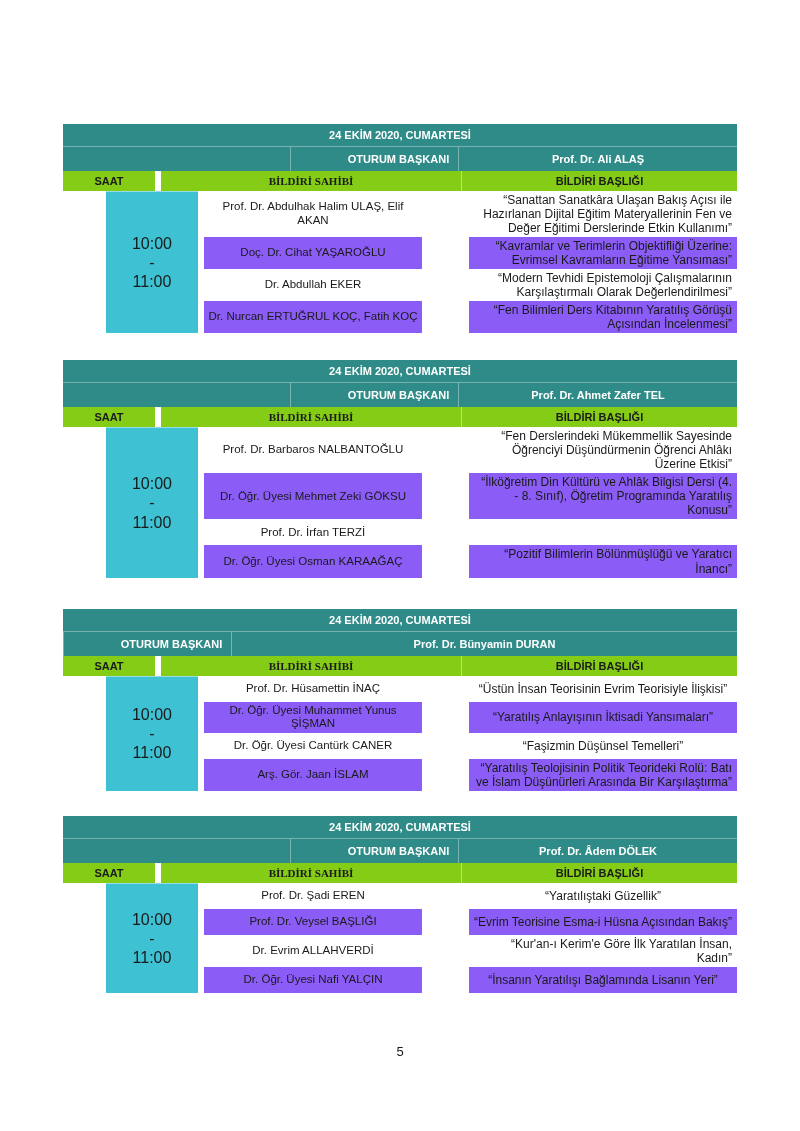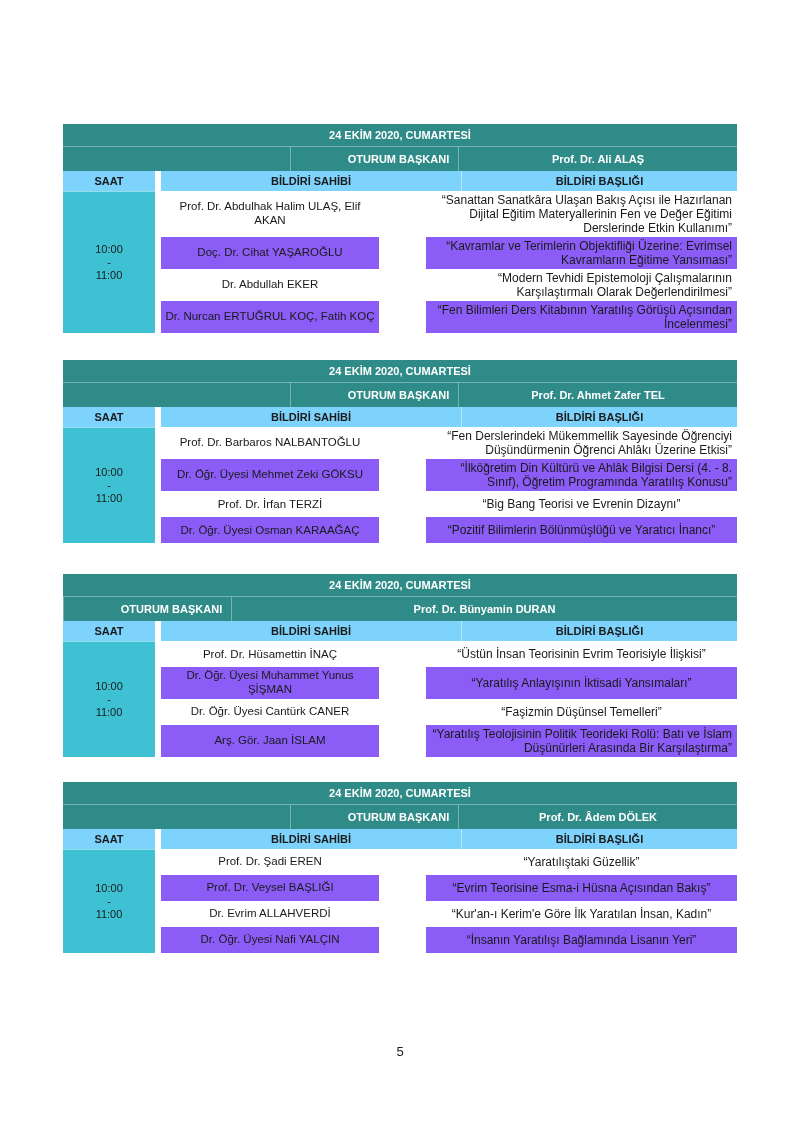--- a/index.html
+++ b/index.html
@@ -34,35 +34,35 @@
   .row-session .cell {
     display:flex; align-items:center; justify-content:center;
   }
   .row-session .session-name { width:227px;margin-top:43px; }
   .row-session .chair-label  { width:168px; border-left:1.5px solid rgba(255,255,255,0.35);padding-left:48px; }
   .row-session .chair-name   { flex:1;     border-left:1.5px solid rgba(255,255,255,0.35); }
 
   
   .row-colhead { display:flex; height:20px; font-size:11px; font-weight:bold; }
   .row-colhead .cell {
-    background:#7dd3fc; display:flex; align-items:center; justify-content:center;
+    background:#84cc16; display:flex; align-items:center; justify-content:center;
   }
   .row-colhead .saat-head   { width:92px; }
   .row-colhead .gap         { width:6px; background:#ffffff; }
-  .row-colhead .author-head { width:300px; }
+  .row-colhead .author-head { width:300px;font-family:Liberation Serif, serif; }
   .row-colhead .title-head  { flex:1; border-left:1.5px solid rgba(255,255,255,0.45); }
 
   
   .data-area { display:flex; }
   .saat-col {
     width:92px; margin-right:6px;
     background:#3EC1D3;
     border-top:1.5px solid rgba(255,255,255,0.45);
     display:flex; flex-direction:column; justify-content:center; align-items:center;
-    font-size:11px; line-height:1.2;
+    font-size:16px; line-height:1.2;margin-left:43px;
   }
   .rows-col { flex:1; display:flex; flex-direction:column; }
   .data-row { display:flex; min-height:26px;gap:44px; }
   .data-row .cell-author {
     width:218px; padding:2px 2px;
     display:flex; align-items:center; justify-content:center;
     text-align:center; font-size:11.5px; line-height:1.2;
   }
   .data-row .cell-title {
     flex:1; margin-left:3px; padding:2px 5px;
@@ -146,21 +146,20 @@
           <div class="data-row">
             <div class="cell-author">Prof. Dr. Barbaros NALBANTOĞLU</div>
             <div class="cell-title">“Fen Derslerindeki Mükemmellik Sayesinde Öğrenciyi Düşündürmenin Öğrenci Ahlâkı Üzerine Etkisi”</div>
           </div>
           <div class="data-row alt">
             <div class="cell-author">Dr. Öğr. Üyesi Mehmet Zeki GÖKSU</div>
             <div class="cell-title">“İlköğretim Din Kültürü ve Ahlâk Bilgisi Dersi (4. - 8. Sınıf), Öğretim Programında Yaratılış Konusu”</div>
           </div>
           <div class="data-row">
             <div class="cell-author">Prof. Dr. İrfan TERZİ</div>
-            <div class="cell-title">“Big Bang Teorisi ve Evrenin Dizaynı”</div>
           </div>
           <div class="data-row alt">
             <div class="cell-author">Dr. Öğr. Üyesi Osman KARAAĞAÇ</div>
             <div class="cell-title">“Pozitif Bilimlerin Bölünmüşlüğü ve Yaratıcı İnancı”</div>
           </div>
         </div>
       </div>
     </section>
 
     <section class="session-table t3">

